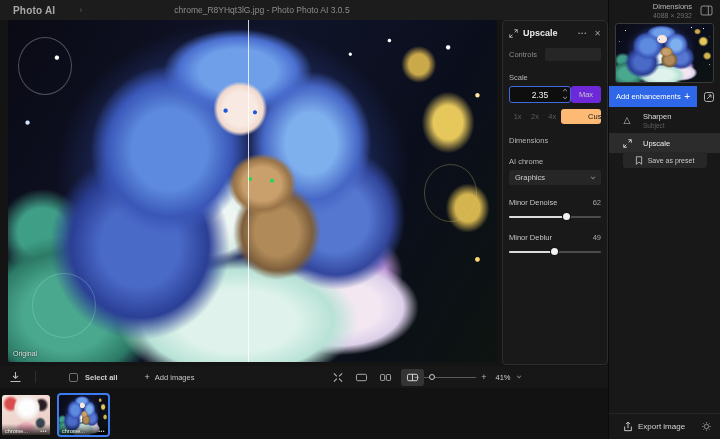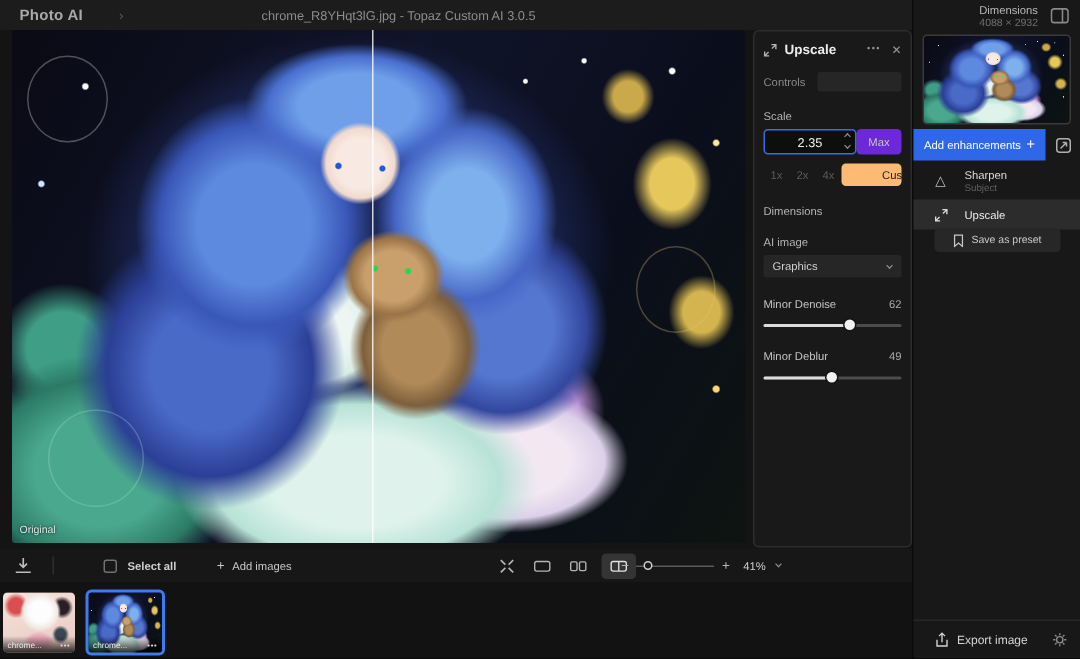--- a/index.html
+++ b/index.html
@@ -187,21 +187,21 @@
   svg { display:block; }
 </style>
 </head>
 <body>
 
 <div id="app">
 
   <header id="topbar">
     <span class="brand">Photo AI</span>
     <span class="brand-chev">›</span>
-    <span class="doc-title">chrome_R8YHqt3lG.jpg - Topaz Custom AI 3.0.5</span>
+    <span class="doc-title">chrome_R8YHqt3lG.jpg - Photo Photo AI 3.0.5</span>
   </header>
 
   <div id="canvas" class="artwork">
     <div class="swirl sw1"></div>
     <div class="swirl sw2"></div>
     <div class="swirl sw3"></div>
     <div class="split-line"></div>
     <span class="original-label">Original</span>
   </div>
 
@@ -233,21 +233,21 @@
     </div>
     <div class="opt-row">
       <span class="opt">1x</span>
       <span class="opt">2x</span>
       <span class="opt">4x</span>
       <span class="opt-custom">Custom</span>
     </div>
 
     <div class="sec-label">Dimensions</div>
 
-    <div class="sec-label">AI image</div>
+    <div class="sec-label">AI chrome</div>
     <div class="model-select">
       <span class="model-val">Graphics</span>
       <i class="chev down"></i>
     </div>
 
     <div class="slider-group">
       <div class="slider-head">
         <span class="slider-label">Minor Denoise</span>
         <span class="slider-val">62</span>
       </div>

